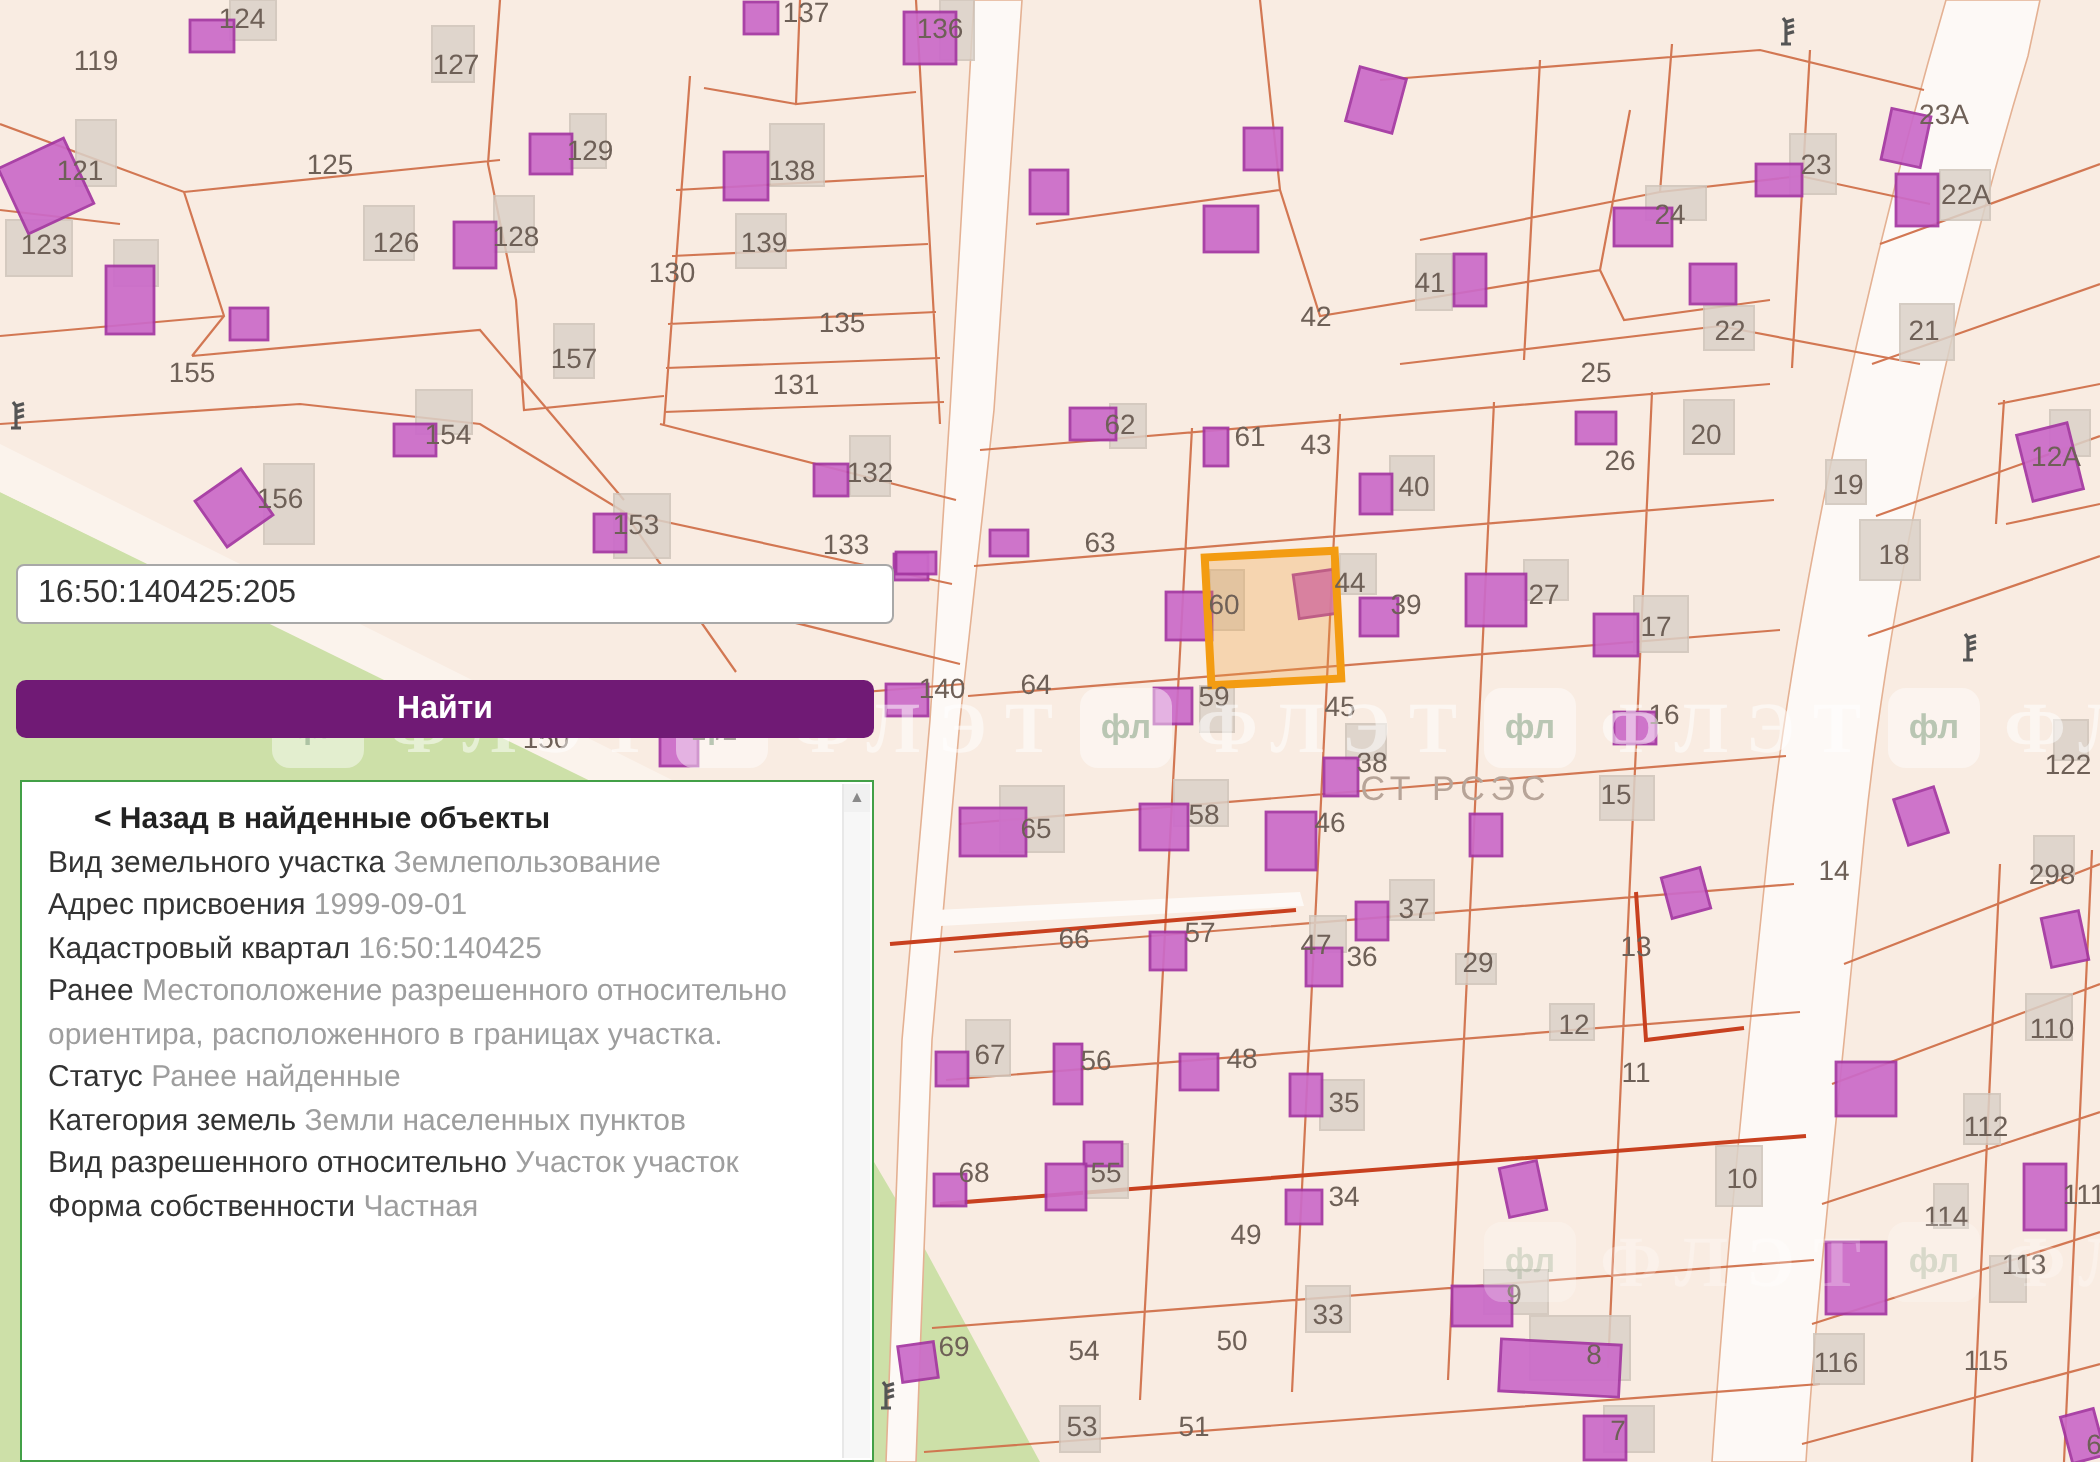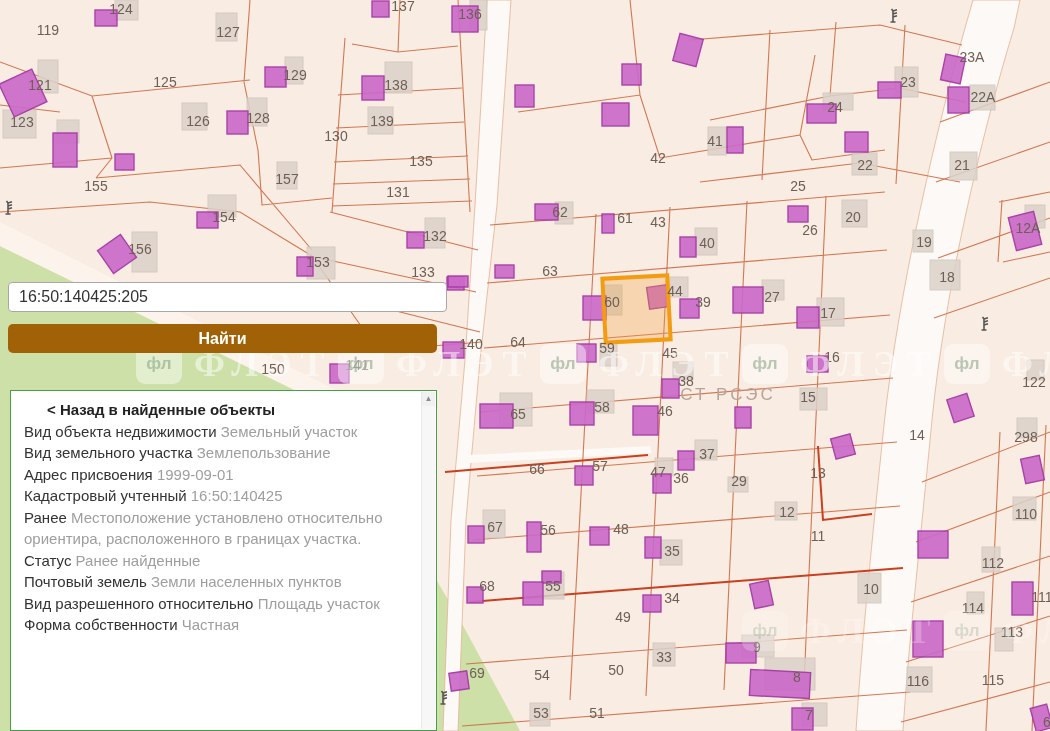--- a/index.html
+++ b/index.html
@@ -16,22 +16,22 @@
   .wm-logo{width:46px;height:40px;border-radius:9px;background:rgba(255,255,255,.45);
            color:rgba(130,160,130,.55);font-weight:bold;font-size:17px;
            display:flex;align-items:center;justify-content:center;}
   .wm-text{font-size:36px;font-weight:bold;color:rgba(255,255,255,.5);
            letter-spacing:9px;margin-left:12px;font-family:Liberation Serif, serif;}
   .wm-faint{opacity:.5;}
   
   #search-input{position:absolute;left:8px;top:282px;width:417px;height:28px;
     border:1px solid #a8a8a8;border-radius:4px;padding:0 10px;font-size:16px;color:#333;
     font-family:inherit;background:#fff;outline:none;z-index:5;}
-  #find-btn{position:absolute;left:8px;top:324px;width:429px;height:29px;
-    background:#a16207;border:none;border-radius:5px;color:#fff;font-size:16px;
+  #find-btn{position:absolute;left:8px;top:340px;width:429px;height:29px;
+    background:#701a75;border:none;border-radius:5px;color:#fff;font-size:16px;
     font-weight:600;font-family:inherit;cursor:pointer;z-index:5;}
   
   #panel{position:absolute;left:10px;top:390px;width:427px;height:341px;background:#fff;
     border:1px solid #43a047;box-sizing:border-box;z-index:6;font-size:15px;
     line-height:21.5px;color:#333;}
   #panel-inner{position:absolute;left:0;top:0;right:14px;bottom:0;padding:8px 6px 0 13px;
     overflow:hidden;}
   #back-link{font-weight:bold;color:#222;text-decoration:none;display:block;cursor:pointer;margin-left:23px;}
   .row .lbl{color:#333;}
   .row .val{color:#9e9e9e;}
@@ -337,28 +337,27 @@
       </div>
     </div>
 
   <input id="search-input" type="text" value="16:50:140425:205" style="">
   <button id="find-btn">Найти</button>
 
   <div id="panel">
     <div id="panel-inner">
       <a id="back-link">&lt; Назад в найденные объекты</a>
       <div id="rows">
-          <div class="row"><span class="lbl">Вид объекта недвижимости </span><span class="val">Земельный участок</span></div>
           <div class="row"><span class="lbl">Вид земельного участка </span><span class="val">Землепользование</span></div>
           <div class="row"><span class="lbl">Адрес присвоения </span><span class="val">1999-09-01</span></div>
-          <div class="row"><span class="lbl">Кадастровый учтенный </span><span class="val">16:50:140425</span></div>
-          <div class="row"><span class="lbl">Ранее </span><span class="val">Местоположение установлено относительно ориентира, расположенного в границах участка.</span></div>
+          <div class="row"><span class="lbl">Кадастровый квартал </span><span class="val">16:50:140425</span></div>
+          <div class="row"><span class="lbl">Ранее </span><span class="val">Местоположение разрешенного относительно ориентира, расположенного в границах участка.</span></div>
           <div class="row"><span class="lbl">Статус </span><span class="val">Ранее найденные</span></div>
-          <div class="row"><span class="lbl">Почтовый земель </span><span class="val">Земли населенных пунктов</span></div>
-          <div class="row"><span class="lbl">Вид разрешенного относительно </span><span class="val">Площадь участок</span></div>
+          <div class="row"><span class="lbl">Категория земель </span><span class="val">Земли населенных пунктов</span></div>
+          <div class="row"><span class="lbl">Вид разрешенного относительно </span><span class="val">Участок участок</span></div>
           <div class="row"><span class="lbl">Форма собственности </span><span class="val">Частная</span></div>
         </div>
     </div>
     <div id="panel-scrollbar">
       <div id="scroll-up">▲</div>
     </div>
   </div>
 </div>
 
 </body></html>

